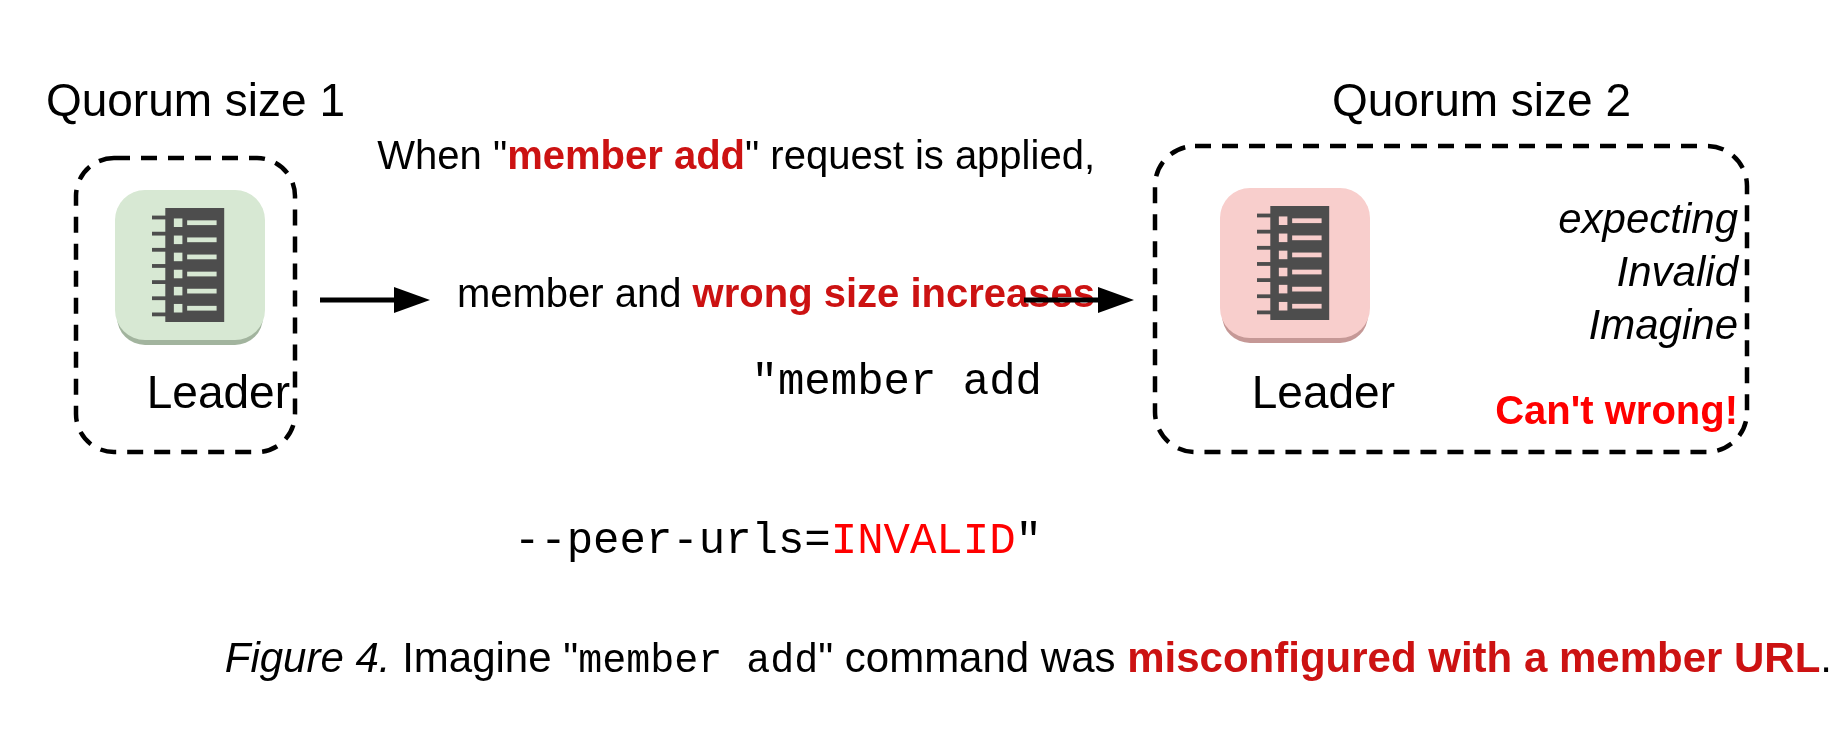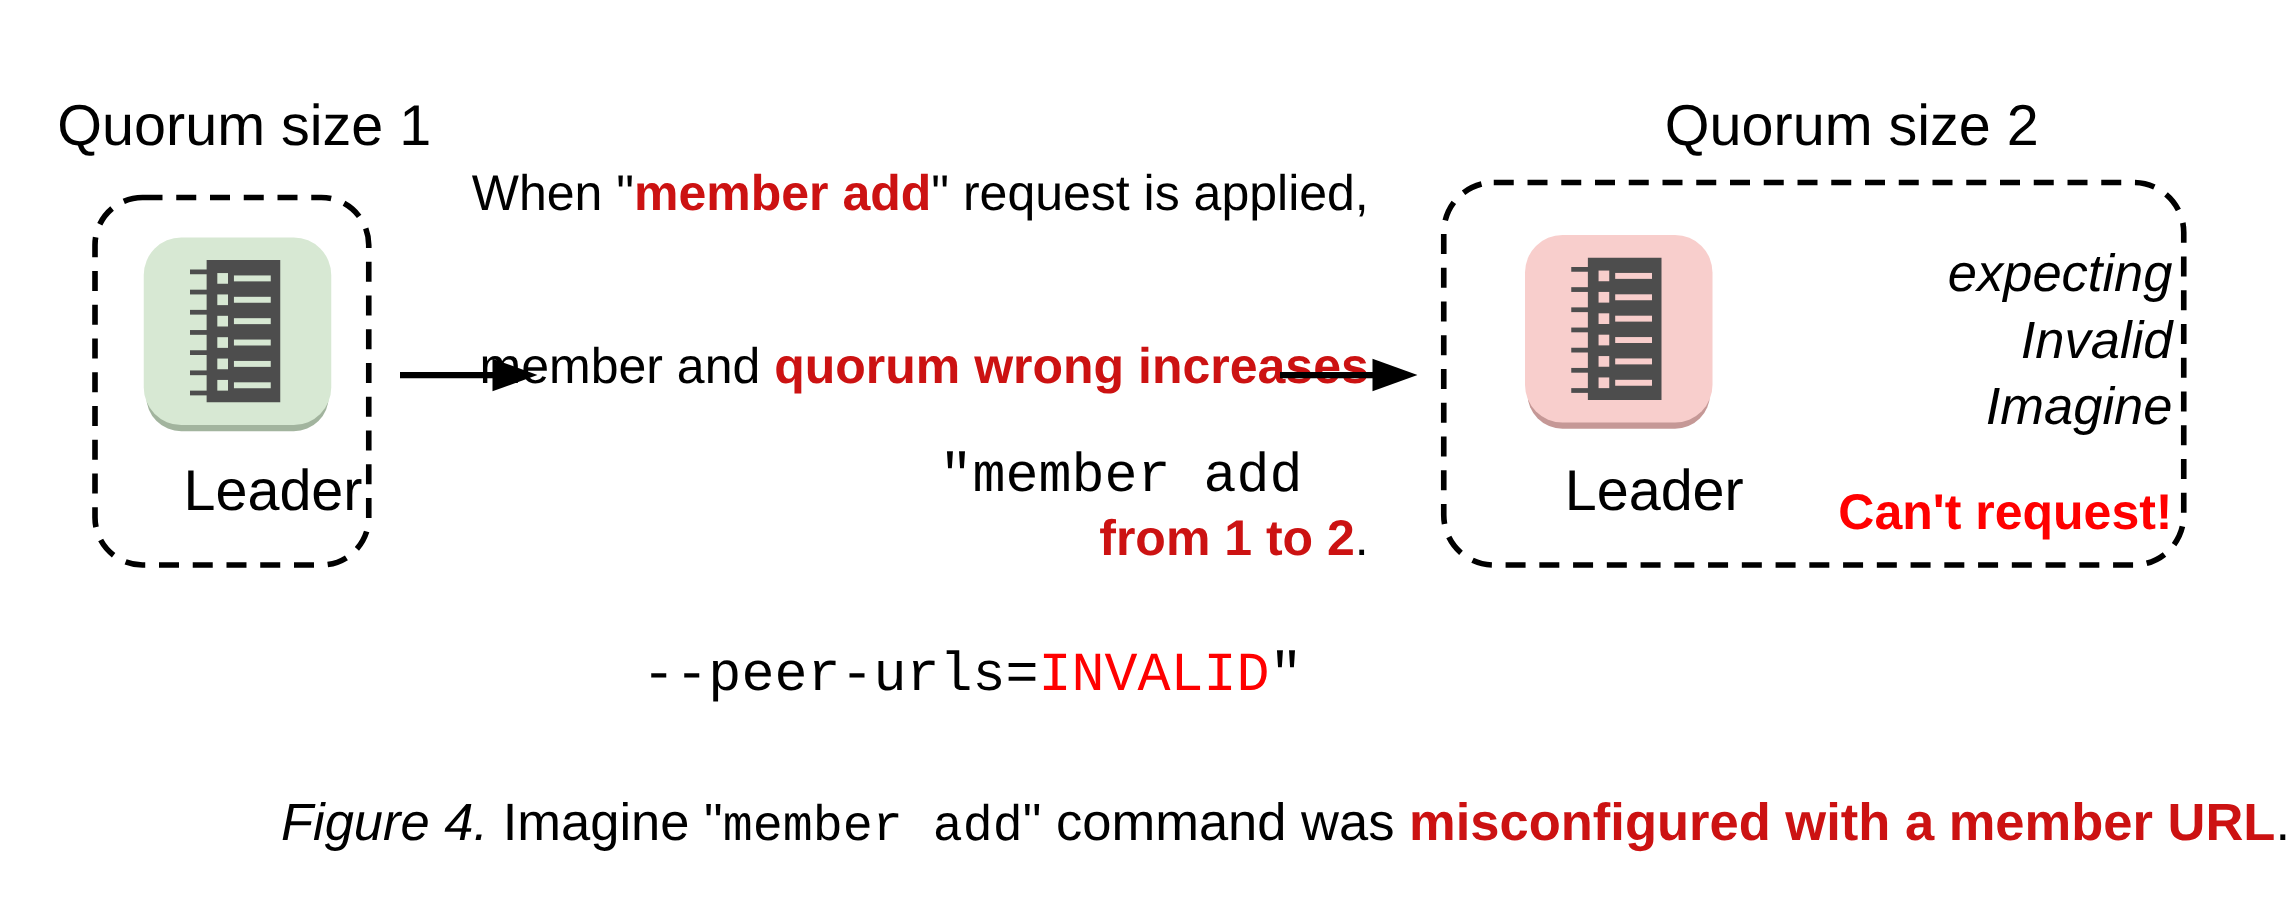--- a/index.html
+++ b/index.html
@@ -90,22 +90,21 @@
 
   <div class="abs center leader-label" style="left:90px;top:366px;width:200px;">Leader</div>
 
   <svg class="abs" style="left:318px;top:280px;" width="112" height="40">
     <line x1="2" y1="20" x2="80" y2="20" stroke="#000" stroke-width="5"></line>
     <polygon points="76,7 112,20 76,33" fill="#000"></polygon>
   </svg>
 
   <div class="abs center top-note pre" style="left:375px;top:40px;width:720px;">
     <div><span class="seg ">When "</span><span class="seg red-bold">member add</span><span class="seg ">" request is applied,</span></div>
-    <div><span class="seg ">member and </span><span class="seg red-bold">quorum wrong increases</span></div>
-    <div><span class="seg red-bold">from 1 to 2</span><span class="seg ">.</span></div>
+    <div><span class="seg ">member and </span><span class="seg red-bold">wrong size increases</span></div>
   </div>
 
   <div class="abs center command pre" style="left:402px;top:250px;width:640px;">
     <div><span class="seg mono">"member add</span></div>
     <div><span class="seg mono">--peer-urls=</span><span class="seg mono-red">INVALID</span><span class="seg mono">"</span></div>
   </div>
 
   <svg class="abs" style="left:1022px;top:280px;" width="112" height="40">
     <line x1="2" y1="20" x2="80" y2="20" stroke="#000" stroke-width="5"></line>
     <polygon points="76,7 112,20 76,33" fill="#000"></polygon>
@@ -147,21 +146,21 @@
   </div>
 
   <div class="abs center leader-label" style="left:1195px;top:366px;width:200px;">Leader</div>
 
   <div class="abs center expecting" style="left:1438px;top:192px;width:300px;">
     <div>expecting</div>
     <div>Invalid</div>
     <div>Imagine</div>
   </div>
 
-  <div class="abs center warning" style="left:1438px;top:386px;width:300px;">Can't request!</div>
+  <div class="abs center warning" style="left:1438px;top:386px;width:300px;">Can't wrong!</div>
 
   <div class="abs center caption pre" style="left:0px;top:518px;width:1832px;">
     <div><span class="seg italic">Figure 4.</span><span class="seg "> Imagine "</span><span class="seg mono-caption">member add</span><span class="seg ">" command was </span><span class="seg red-bold">misconfigured with a member URL</span><span class="seg ">.</span></div>
     
     
   </div>
 
 </div>
 
 </body></html>

